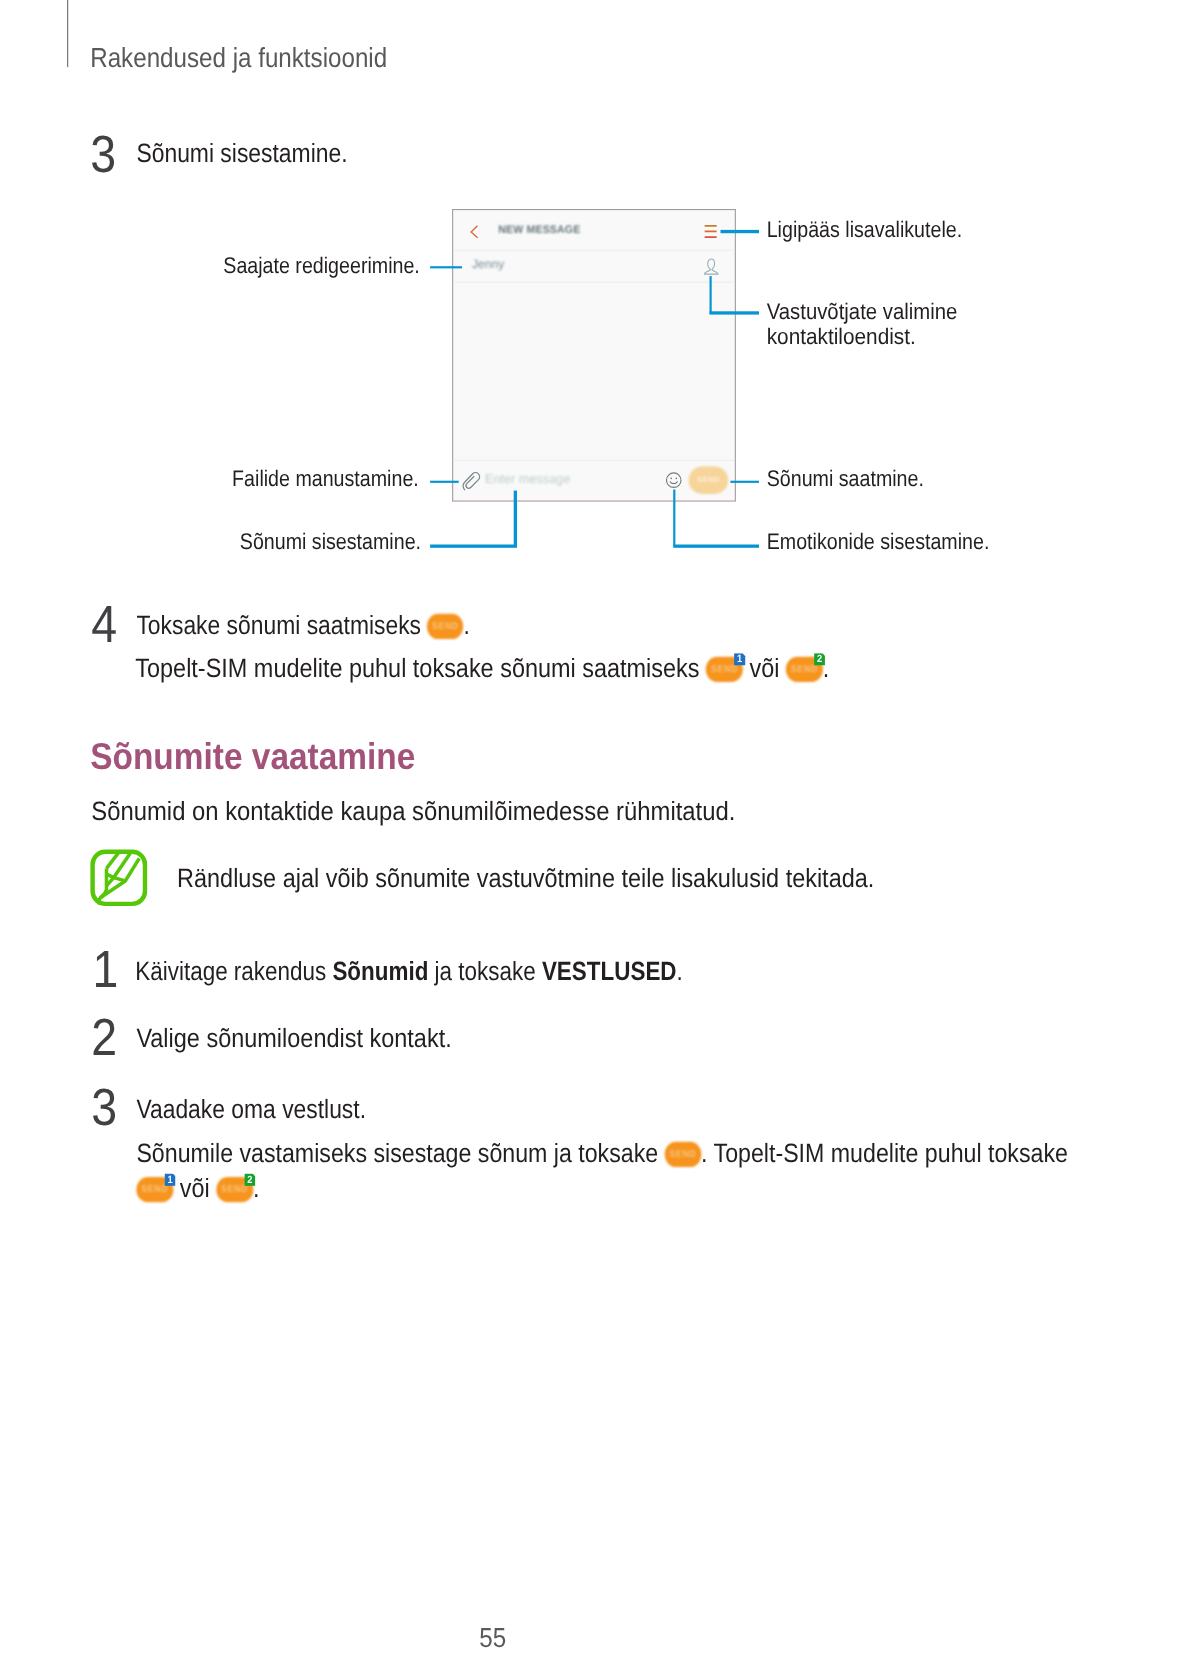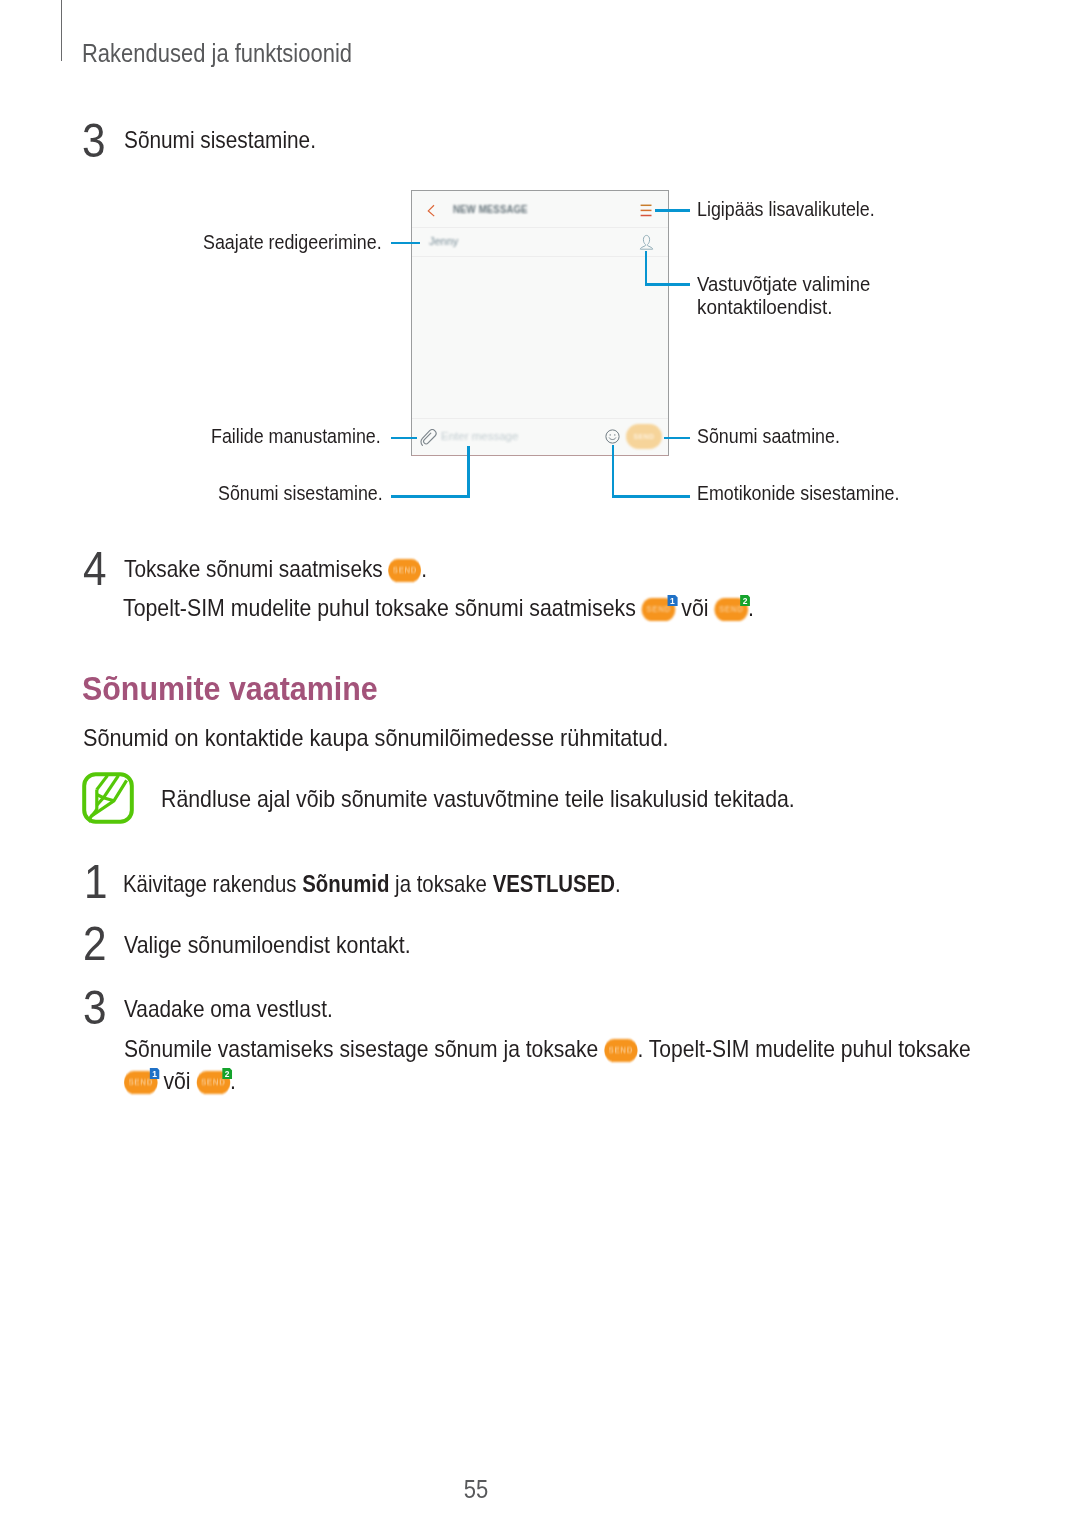--- a/index.html
+++ b/index.html
@@ -66,21 +66,21 @@
                     color:#ffffff;font-weight:bold;
                     clip-path:polygon(0 0, 72% 0, 100% 26%, 100% 100%, 0 100%);}
   .badge.b1{background:#2071c6;}
   .badge.b2{background:#14a32c;}
 
   
   #note-icon{position:absolute;}
 
   
   #page-number{position:absolute;left:0;top:1477px;width:896px;text-align:center;
-               font-size:25px;line-height:25px;color:#58595b;margin-left:28px;}
+               font-size:25px;line-height:25px;color:#58595b;}
   #page-number span{display:inline-block;transform:scaleX(0.88);}
 </style>
 </head>
 <body>
 
 <div class="page">
   <div id="header-rule"></div>
   <div id="breadcrumb">Rakendused ja funktsioonid</div>
 
   <div class="step-num" style="left:82px;top:117px">3</div>

